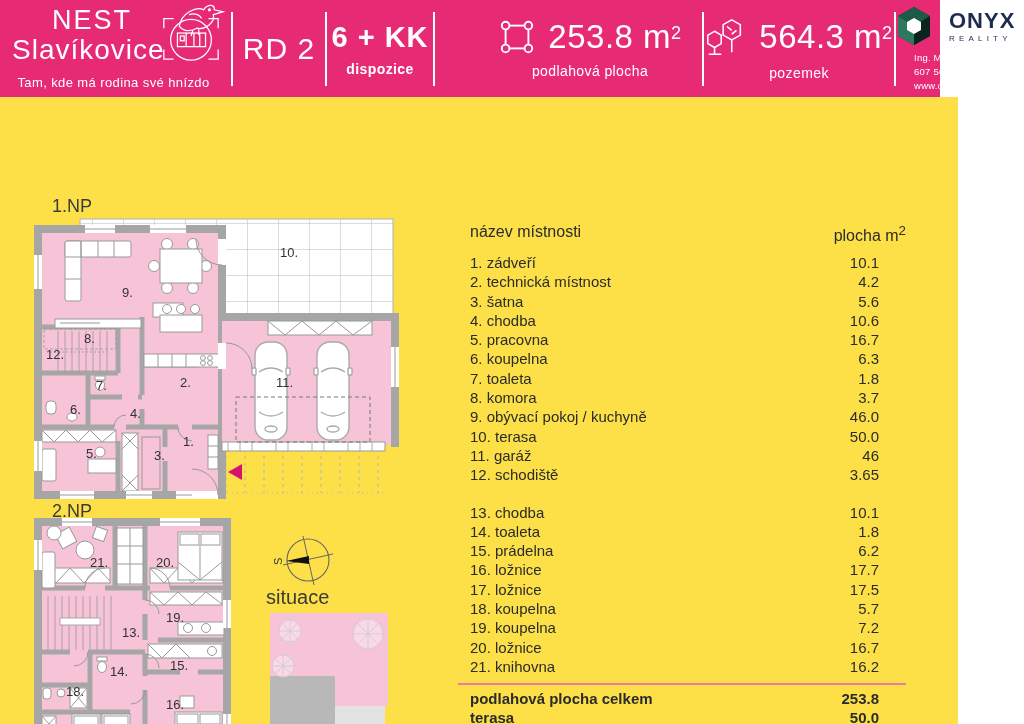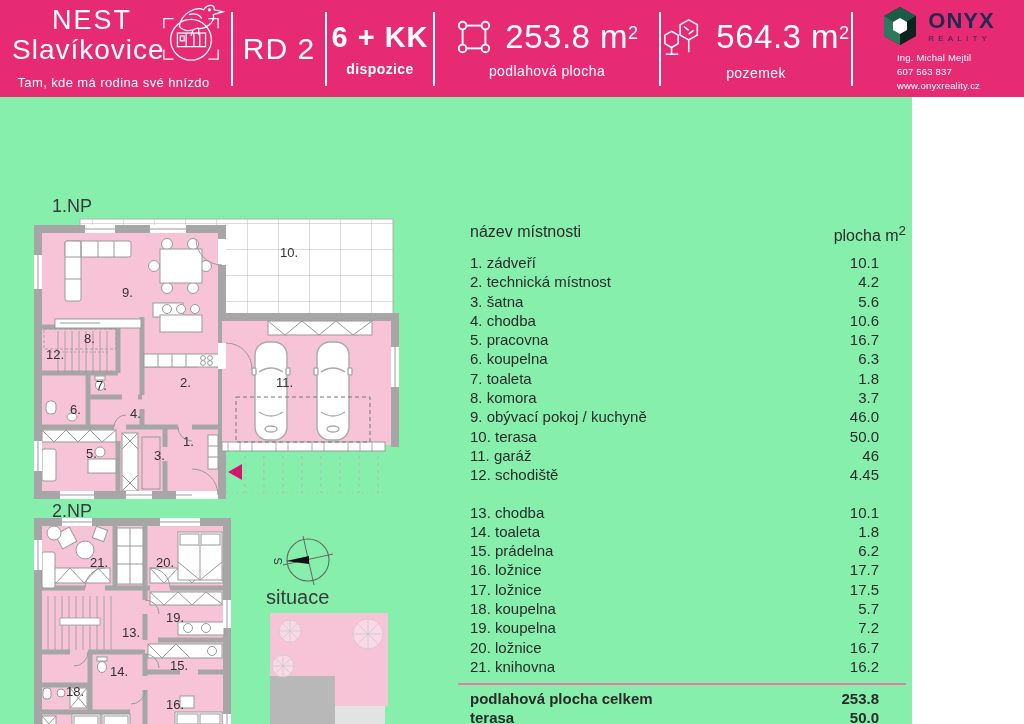--- a/index.html
+++ b/index.html
@@ -1,44 +1,44 @@
 <!DOCTYPE html>
 <html><head>
 <meta charset="utf-8">
 <style>
   html,body{margin:0;padding:0;background:#fff;}
   body{width:1024px;height:724px;overflow:hidden;font-family:"Liberation Sans",sans-serif;}
   .page{position:relative;width:1024px;height:724px;background:#fff;}
 
   
-  .topbar{position:absolute;left:0;top:0;width:1024px;height:97px;background:#e72a74;color:#fff;display:flex;align-items:stretch;}
+  .topbar{position:absolute;left:0;top:0;width:940px;height:97px;background:#e72a74;color:#fff;display:flex;align-items:stretch;}
   .vdiv{width:2px;background:#fff;height:74px;align-self:center;flex:0 0 2px;}
   .sec{display:flex;flex-direction:column;align-items:center;justify-content:center;}
   .brand{position:relative;width:231px;flex:0 0 231px;}
   .brand-l1{position:absolute;left:52px;top:5px;font-size:27px;letter-spacing:2px;}
   .brand-l2{position:absolute;left:12px;top:34px;font-size:28px;letter-spacing:1px;}
   .brand-tag{position:absolute;left:0;right:4px;bottom:7px;font-size:13px;text-align:center;letter-spacing:.4px;}
   .bird{position:absolute;right:3px;top:3px;}
   .sec-rd{width:92px;flex:0 0 92px;font-size:30px;letter-spacing:1px;}
   .sec-disp{width:106px;flex:0 0 106px;font-weight:bold;}
   .sec-disp .val{font-size:29px;letter-spacing:1px;}
   .sec-label{font-size:14px;margin-top:7px;letter-spacing:.4px;}
-  .sec-area{flex:0 0 224px;width:224px;}
+  .sec-area{flex:0 0 224px;width:224px;margin-left:43px;}
   .sec-area2{flex:0 0 190px;width:190px;}
   .arearow{display:flex;align-items:center;gap:12px;}
   .areaval{font-size:33px;letter-spacing:.5px;}
   .areaval sup{font-size:55%;vertical-align:9px;}
   .sec-onyx{flex:1;display:flex;flex-direction:column;align-items:center;justify-content:center;padding-top:2px;}
-  .onyxrow{display:flex;align-items:center;gap:10px;}
+  .onyxrow{display:flex;align-items:center;gap:17px;}
   .onyxname{font-weight:bold;font-size:22px;color:#1d2b4e;letter-spacing:1px;line-height:1;}
   .onyxsub{font-size:8px;color:#1d2b4e;letter-spacing:4.2px;margin-top:2px;}
   .agent{font-size:9.5px;line-height:1.45;text-align:left;margin-top:5px;letter-spacing:.2px;}
 
   
-  .main{position:absolute;left:0;top:97px;width:912px;height:627px;background:#86efac;}
+  .main{position:absolute;left:0;top:97px;width:912px;height:627px;background:#fde047;padding-left:46px;}
   svg text.rlabel{font-size:13px;fill:#333;font-family:"Liberation Sans",sans-serif;}
   svg text.ptitle{font-size:18px;fill:#3a3a3a;font-family:"Liberation Sans",sans-serif;}
   svg text.stitle{font-size:20px;fill:#3a3a3a;font-family:"Liberation Sans",sans-serif;}
 
   
   .rtable{position:absolute;left:458px;top:126px;width:448px;color:#2b2b2b;}
   .thead{display:flex;justify-content:space-between;font-size:16px;height:24px;margin-bottom:6px;padding-left:12px;}
   .thead .a{padding-right:0;margin-left:41px;}
   .trow{display:flex;justify-content:space-between;font-size:15px;line-height:19.3px;padding-left:12px;}
   .trow .a{padding-right:27px;}
@@ -563,21 +563,21 @@
             <span class="a">50.0</span>
           </div>
 
           <div class="trow">
             <span class="n">11. garáž</span>
             <span class="a">46</span>
           </div>
 
           <div class="trow">
             <span class="n">12. schodiště</span>
-            <span class="a">4.45</span>
+            <span class="a">3.65</span>
           </div>
         </div>
 
       <div class="tspacer"></div>
 
       <div>
 
           <div class="trow">
             <span class="n">13. chodba</span>
             <span class="a">10.1</span>

